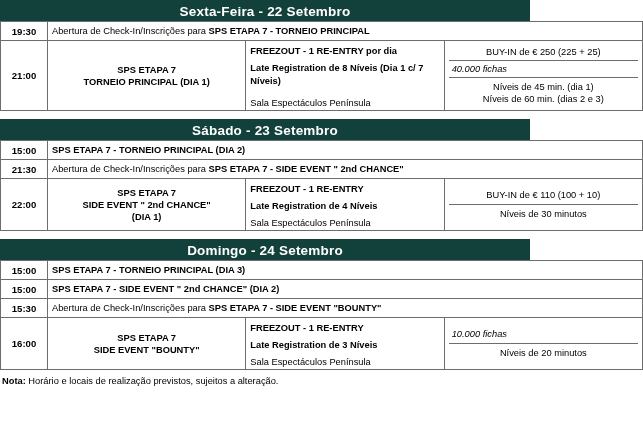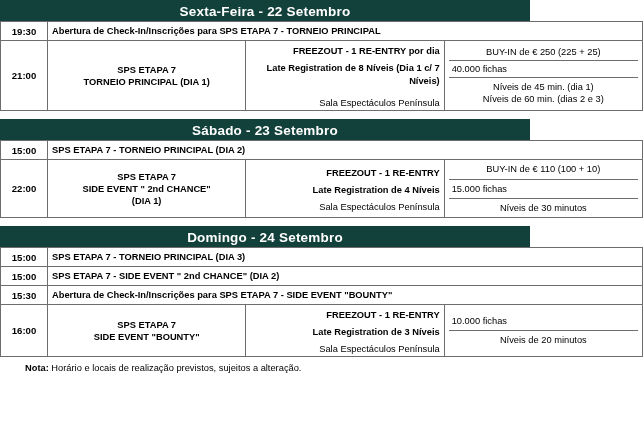--- a/index.html
+++ b/index.html
@@ -62,21 +62,21 @@
     font-weight: bold;
     line-height: 12.5px;
     padding: 4px 4px;
   }
   .mid-cell {
     padding: 0;
     vertical-align: top;
   }
   .mid-line {
     display: block;
-    text-align: right;
+    text-align: left;
     line-height: 13px;
   }
   .mid-line.bold { font-weight: bold; }
   .mid-line.pad-top { padding-top: 4px; }
   .mid-line.spaced { padding-top: 9px; }
 
   .right-cell { padding: 0; vertical-align: top; }
   table.sub {
     width: 100%;
     border-collapse: collapse;
@@ -86,31 +86,30 @@
   table.sub td {
     border: 0;
     border-bottom: 1px solid #6d6d6d;
     text-align: center;
     padding: 0 3px;
     font-size: 9.3px;
     box-sizing: border-box;
     margin-left: 8px;
   }
   table.sub tr:last-child td { border-bottom: 0; }
-  .sub-left { text-align: left !important; }
+  .sub-left { text-align: left !important; font-style: italic; }
   .stack-line { display: block; line-height: 12px; }
 
-  .plain { font-weight: bold; }
+  .plain { font-weight: normal; }
   .b { font-weight: bold; }
 
   .note {
     font-size: 9.3px;
     padding: 5px 2px 0 2px;
     line-height: 12px;
-    margin-left: 23px;
   }
   .note .b { font-weight: bold; }
 </style>
 </head>
 <body>
 
 <div class="schedule">
 
   <div class="day-block">
     <div class="day-header">Sexta-Feira - 22 Setembro</div>
@@ -157,40 +156,41 @@
   <div class="gap"></div>
 
   <div class="day-block">
     <div class="day-header">Sábado - 23 Setembro</div>
     <table class="day-table">
       <tbody>
           <tr class="simple-row">
         <td class="col-time">15:00</td>
         <td class="col-wide" colspan="3"><span class="plain"></span><span class="b">SPS ETAPA 7 - TORNEIO PRINCIPAL (DIA 2)</span></td>
       </tr>
+      <tr class="simple-row">
+        <td class="col-time">21:30</td>
+        <td class="col-wide" colspan="3"><span class="plain">Abertura de Check-In/Inscrições para </span><span class="b">SPS ETAPA 7 - SIDE EVENT " 2nd CHANCE"</span></td>
+      </tr>
       <tr>
         <td class="col-time">22:00</td>
         <td class="col-event event-cell">
           <span class="stack-line">SPS ETAPA 7</span>
           <span class="stack-line">SIDE EVENT " 2nd CHANCE"</span>
           <span class="stack-line">(DIA 1)</span>
         </td>
         <td class="col-mid mid-cell">
           <span class="mid-line bold pad-top">FREEZOUT - 1 RE-ENTRY</span>
           <span class="mid-line bold pad-top">Late Registration de 4 Níveis</span>
           <span class="mid-line pad-top">Sala Espectáculos Península</span>
         </td>
         <td class="col-right right-cell">
           <table class="sub">
             <tbody>
                   <tr>
               <td style="height:19px">BUY-IN de € 110 (100 + 10)</td>
-            </tr>
-            <tr>
-              <td class="sub-left" style="height:19px">15.000 fichas</td>
             </tr>
             <tr>
               <td style="height:19px">Níveis de 30 minutos</td>
             </tr>
           </tbody>
               </table>
         </td>
       </tr>
     </tbody>
       </table>

